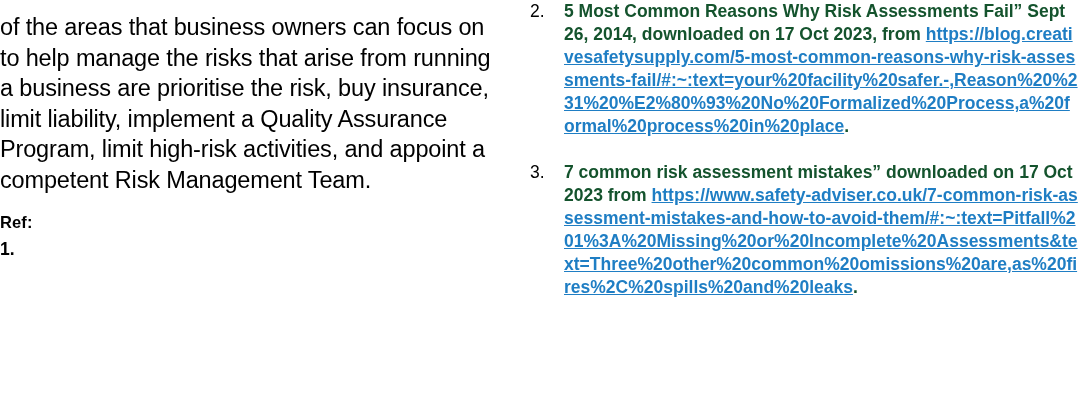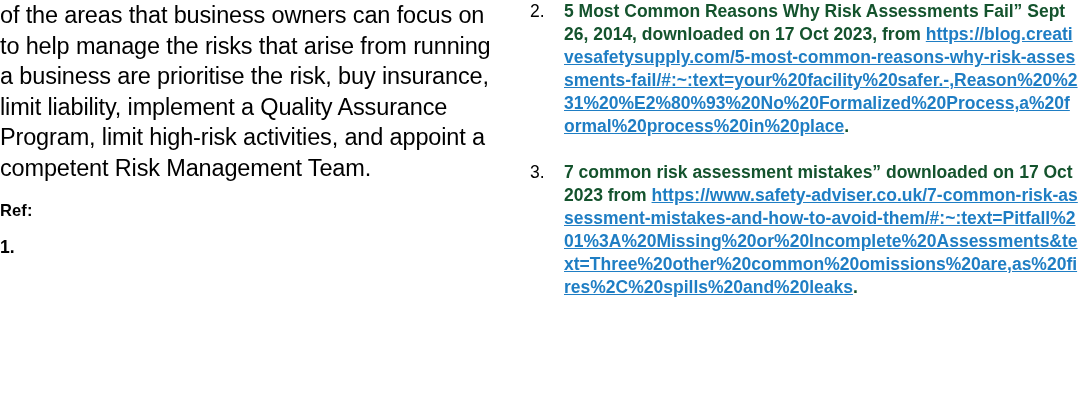--- a/index.html
+++ b/index.html
@@ -16,40 +16,40 @@
   }
   .page {
     position: relative;
     width: 1078px;
     height: 417px;
     box-sizing: border-box;
   }
   .col-left {
     position: absolute;
     left: 0px;
-    top: 0px;
+    top: 12px;
     width: 500px;
   }
   .col-right {
     position: absolute;
     left: 530px;
     top: 0px;
     width: 548px;
   }
   .body-para {
     font-size: 23.5px;
     line-height: 1.30;
     letter-spacing: -0.1px;
     margin: 0 0 0 0;
     color: #000000;
   }
   .ref-heading {
     font-size: 16.5px;
     font-weight: bold;
-    margin: 18px 0 16px 0;
+    margin: 18px 0 6px 0;
     color: #000000;
     letter-spacing: 0.1px;
   }
   ol.ref-list {
     list-style: none;
     margin: 0;
     padding: 0;
   }
   ol.ref-list > li {
     position: relative;

